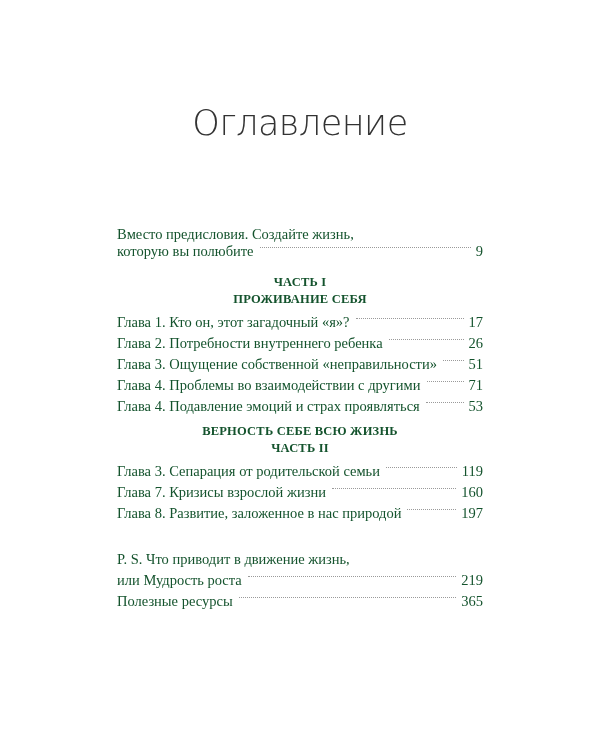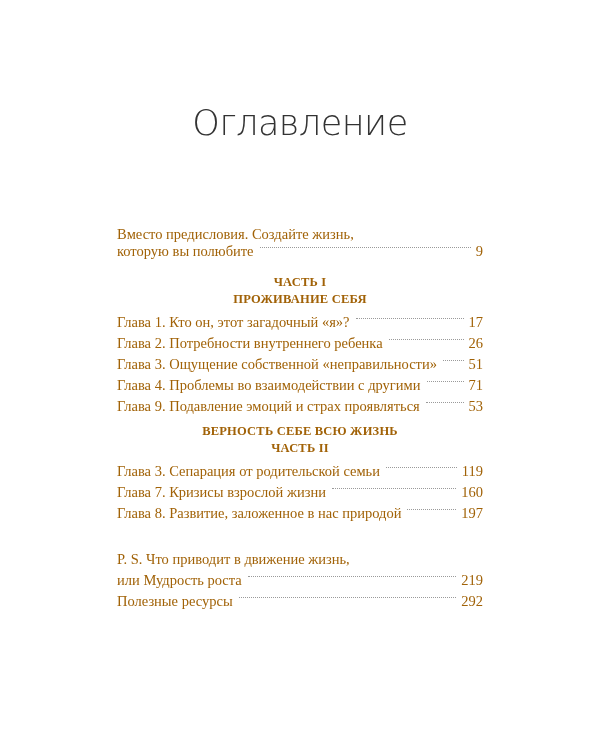--- a/index.html
+++ b/index.html
@@ -33,21 +33,21 @@
     color: #333333;
     line-height: 46px;
   }
   .toc {
     position: absolute;
     left: 117px;
     width: 366px;
     top: 226px;
     font-family: "Liberation Serif", "DejaVu Serif", serif;
     font-size: 14.5px;
-    color: #a16207;
+    color: #14532d;
   }
   .entry {
     position: relative;
     line-height: 21px;
   }
   .entry .line1 {
     display: block;
     line-height: 17px;
     height: 17px;
   }
@@ -129,21 +129,21 @@
       <span class="label">Глава 3. Ощущение собственной «неправильности»</span>
       <span class="dots"></span>
       <span class="page-num">51</span>
     </div>
     <div class="row">
       <span class="label">Глава 4. Проблемы во взаимодействии с другими</span>
       <span class="dots"></span>
       <span class="page-num">71</span>
     </div>
     <div class="row">
-      <span class="label">Глава 9. Подавление эмоций и страх проявляться</span>
+      <span class="label">Глава 4. Подавление эмоций и страх проявляться</span>
       <span class="dots"></span>
       <span class="page-num">53</span>
     </div>
 
     <div class="gap-2"></div>
 
     <div class="part-block">
       <div class="part">ВЕРНОСТЬ СЕБЕ ВСЮ ЖИЗНЬ</div>
       <div class="part">ЧАСТЬ II</div>
     </div>
@@ -173,17 +173,17 @@
       <div class="row">
         <span class="label">или Мудрость роста</span>
         <span class="dots"></span>
         <span class="page-num">219</span>
       </div>
     </div>
 
     <div class="row">
       <span class="label">Полезные ресурсы</span>
       <span class="dots"></span>
-      <span class="page-num">292</span>
+      <span class="page-num">365</span>
     </div>
 
   </div>
 </div>
 
 </body></html>

